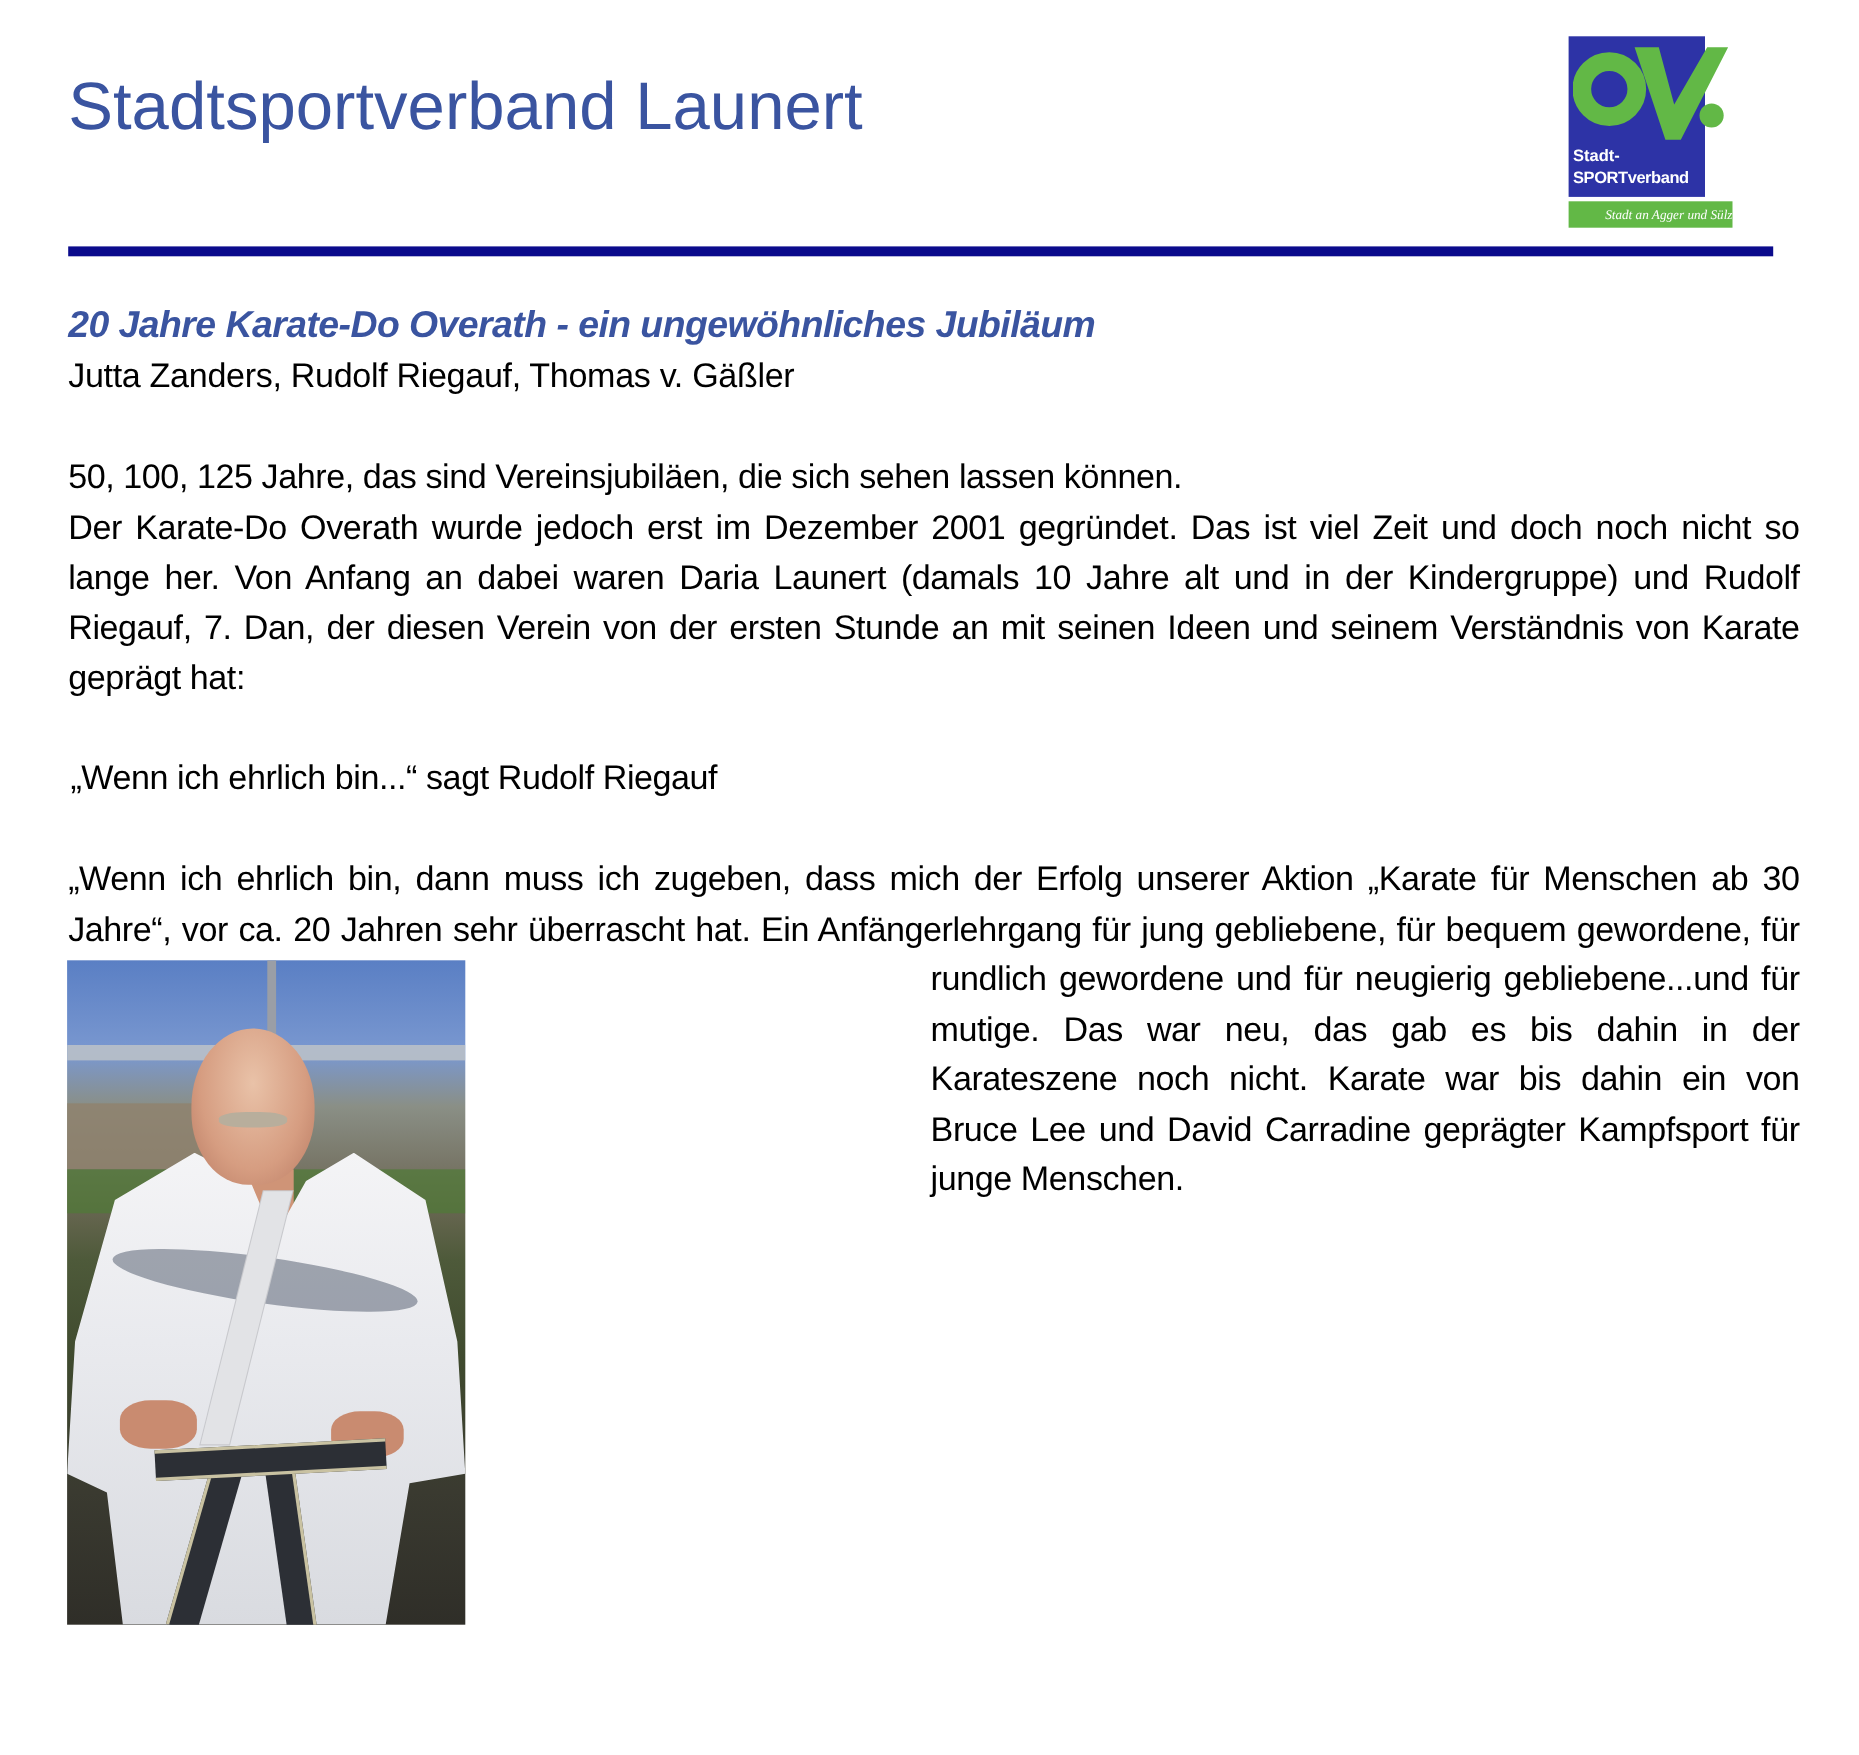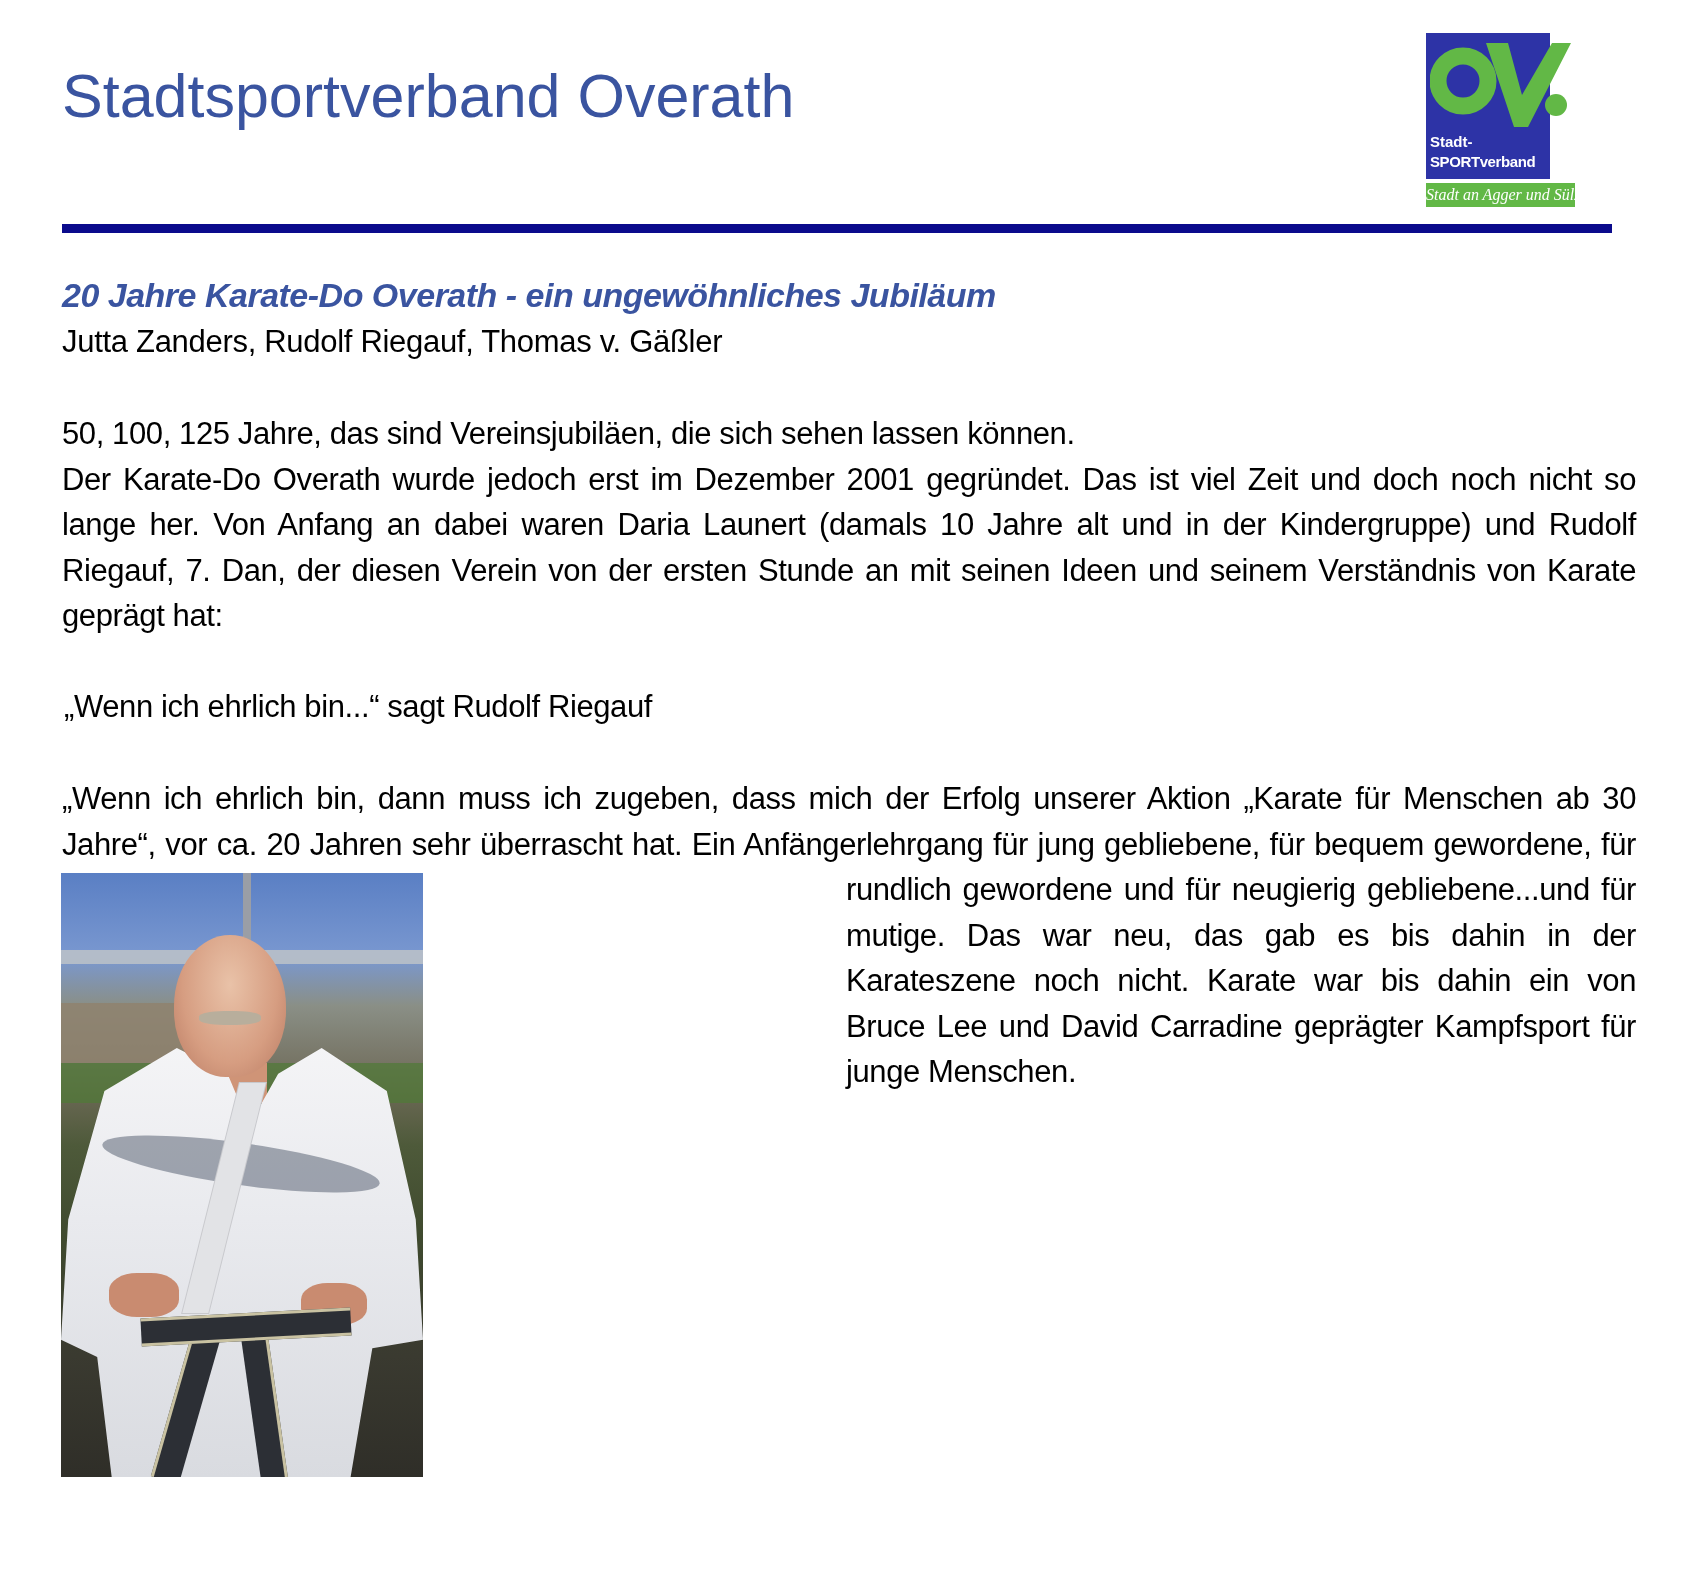--- a/index.html
+++ b/index.html
@@ -12,21 +12,21 @@
 
     .logo { position: absolute; left: 1426px; top: 33px; width: 149px; height: 176px; }
     .logo-main { position: absolute; left: 0; top: 0; width: 124px; height: 146px; background: #2d33a6; }
     .logo-mark { position: absolute; left: 4px; top: 6px; width: 141px; height: 92px; }
     .logo-text1, .logo-text2 { position: absolute; left: 4px; color: #ffffff; font-weight: 700;
                                font-size: 15px; line-height: 17px; white-space: nowrap;
                                font-family: "Liberation Sans", sans-serif; }
     .logo-text1 { top: 100px; }
     .logo-text2 { top: 120px; letter-spacing: -0.4px; }
     .logo-band { position: absolute; left: 0; top: 150px; width: 149px; height: 24px; background: #62b846;
-                 color: #ffffff; font-family: "Liberation Serif", serif; font-size: 16px; line-height: 24px;
+                 color: #ffffff; font-family: "Liberation Serif", serif; font-size: 12px; line-height: 24px;
                  text-align: right; white-space: nowrap; font-style: italic; }
 
     .rule { position: absolute; left: 62px; top: 224px; width: 1550px; height: 9px; background: #0b0b8c; }
 
     .article { position: absolute; left: 62px; top: 270px; width: 1574px;
                font-family: "Liberation Sans", "DejaVu Sans", sans-serif; }
     .headline { font-size: 34px; font-weight: 700; color: #3a54a0; line-height: 50px; margin: 0;
                 white-space: nowrap; letter-spacing: -0.5px; font-style: italic; }
     .authors { font-size: 31px; line-height: 44px; margin: 0; white-space: nowrap; letter-spacing: -0.3px; }
 
@@ -60,21 +60,21 @@
     .photo .belt-end1 { position: absolute; left: 110px; top: 460px; width: 26px; height: 150px; background: #2c2f35;
                         transform: rotate(16deg); border-left: 3px solid #c9c2a2; }
     .photo .belt-end2 { position: absolute; left: 190px; top: 460px; width: 24px; height: 150px; background: #2c2f35;
                         transform: rotate(-8deg); border-right: 3px solid #c9c2a2; }
     .photo .hand-l { position: absolute; left: 48px; top: 400px; width: 70px; height: 44px; border-radius: 40%; background: #c98b70; }
     .photo .hand-r { position: absolute; left: 240px; top: 410px; width: 66px; height: 42px; border-radius: 40%; background: #c98b70; }
   </style>
 </head>
 <body>
 
-<div class="header-title">Stadtsportverband Overath</div>
+<div class="header-title">Stadtsportverband Launert</div>
 
 <div class="logo">
   <div class="logo-main">
     <svg class="logo-mark" viewBox="0 0 141 92">
       <circle cx="33" cy="42" r="25" fill="none" stroke="#62b846" stroke-width="17"></circle>
       <polygon points="56,4 78,4 92,56 122,4 141,4 98,88 84,88" fill="#62b846"></polygon>
       <circle cx="126" cy="66" r="11" fill="#62b846"></circle>
     </svg>
     <div class="logo-text1">Stadt-</div>
     <div class="logo-text2">SPORTverband</div>

